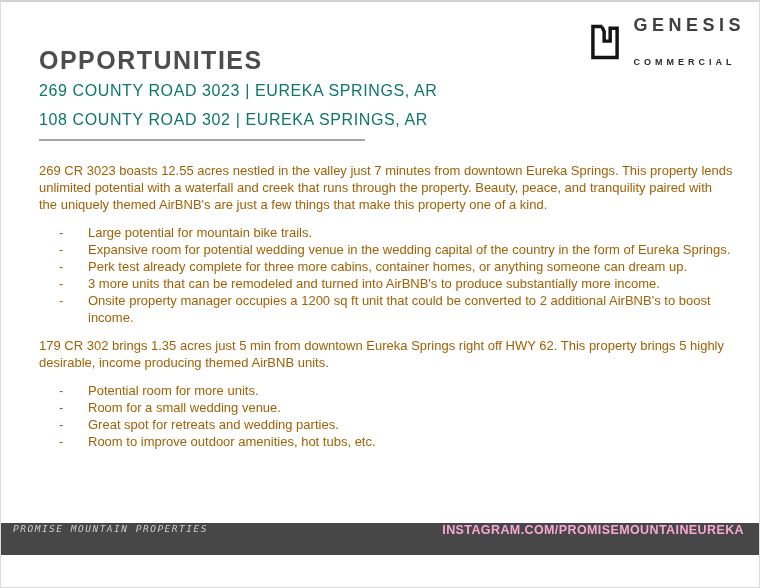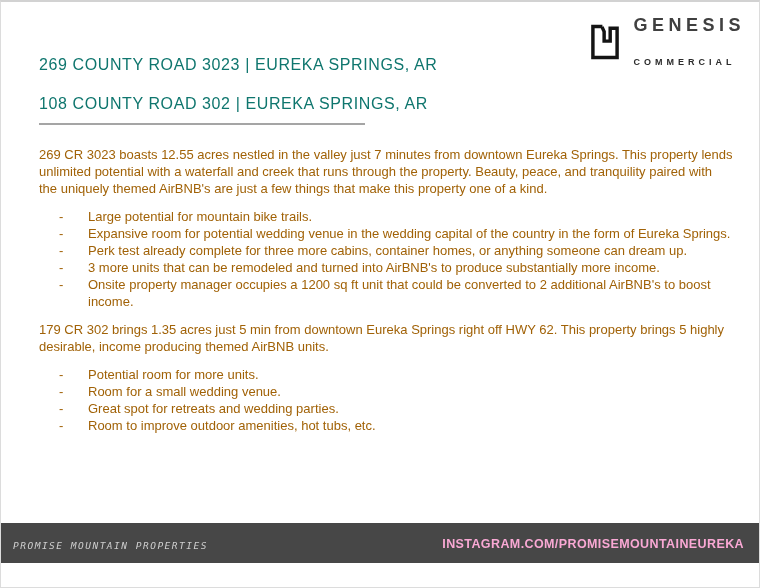--- a/index.html
+++ b/index.html
@@ -86,24 +86,24 @@
     padding-left: 2px;
   }
   .li-text { flex: 1; }
 
   
   .footer {
     position: absolute;
     left: 0;
     top: 521px;
     width: 100%;
-    height: 40px;
+    height: 32px;
     background: #474747;
     display: flex;
-    align-items: flex-end;
+    align-items: flex-start;
     justify-content: space-between;
     padding: 0 15px 12px 12px;
   }
   .footer-brand {
     font-family: "DejaVu Sans Mono", monospace;
     font-style: italic;
     font-size: 9.5px;
     letter-spacing: 1.5px;
     color: #cfcfcf;
   }
@@ -125,22 +125,23 @@
         <path d="M19 4 H8 V40 H36 V6 H28 V21 H21 V10 L18.5 4.5" fill="none" stroke="#141414" stroke-width="4" stroke-linejoin="miter"></path>
       </svg>
     </span>
     <span class="logo-text">
       <span class="logo-name">GENESIS</span>
       <span class="logo-division">COMMERCIAL</span>
     </span>
   </div>
 
   <div class="header">
+    <div class="title">OPPORTUNITIES</div>
     <div class="subtitle">269 COUNTY ROAD 3023 | EUREKA SPRINGS, AR</div>
-    <div class="subtitle" style="margin-top:18px;">108 COUNTY ROAD 302 | EUREKA SPRINGS, AR</div>
+    <div class="subtitle" style="margin-top:8px;">108 COUNTY ROAD 302 | EUREKA SPRINGS, AR</div>
   </div>
   <div class="divider"></div>
 
   <div class="content">
 
     <p>269 CR 3023 boasts 12.55 acres nestled in the valley just 7 minutes from downtown Eureka Springs. This property lends unlimited potential with a waterfall and creek that runs through the property. Beauty, peace, and tranquility paired with the uniquely themed AirBNB's are just a few things that make this property one of a kind.</p>
 
     <ul>
       <li>
         <span class="dash">-</span>

